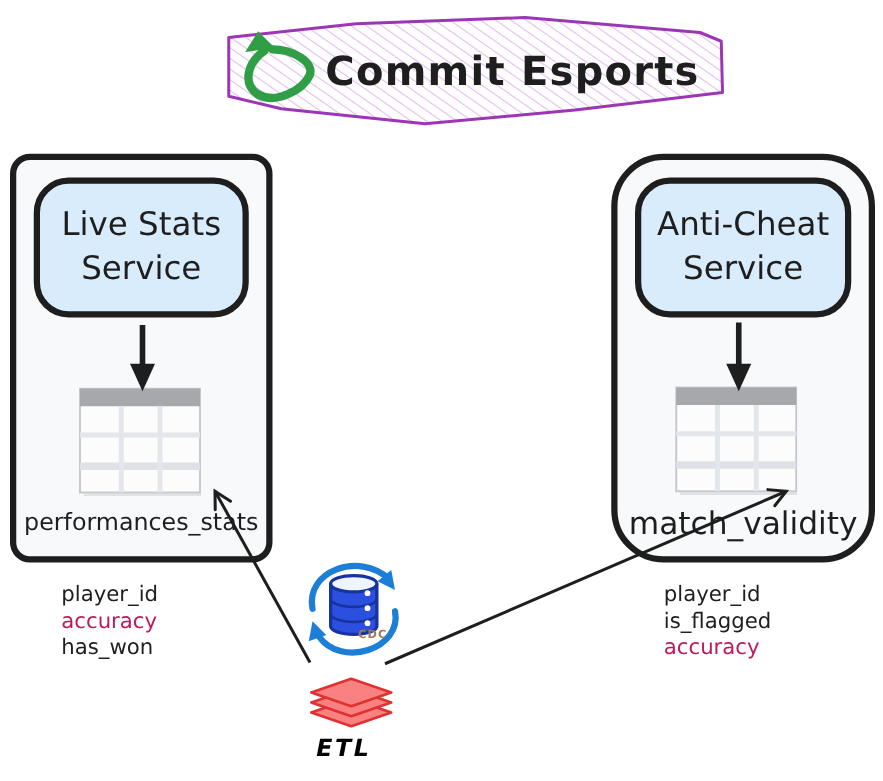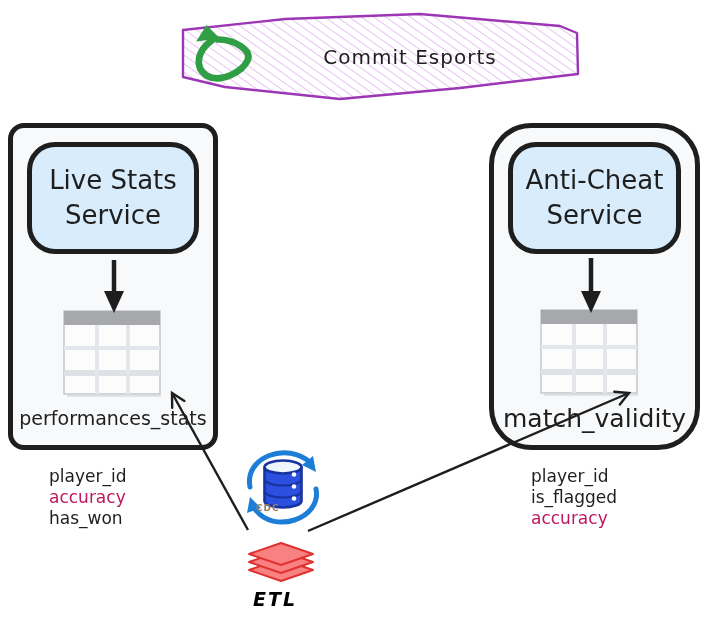--- a/index.html
+++ b/index.html
@@ -9,21 +9,21 @@
   }
   svg{display:block;}
 
   
   .banner{position:absolute;left:181px;top:11px;width:400px;height:92px;}
   .banner-bg{position:absolute;left:0;top:0;width:400px;height:92px;}
   .commit-icon{position:absolute;left:10px;top:13px;width:66px;height:64px;}
   .banner-title{
     position:absolute;left:62px;right:4px;top:0;height:92px;
     display:flex;align-items:center;justify-content:center;
-    font-size:20px;font-weight:400;letter-spacing:1px;white-space:nowrap;
+    font-size:32px;font-weight:700;letter-spacing:1px;white-space:nowrap;
   }
 
   
   .card{
     position:absolute;top:123px;height:327px;box-sizing:border-box;
     background:#f8f9fa;border:5px solid #1e1e1e;border-radius:42px;
   }
   .card-left{left:8px;width:210px;border-radius:16px;}
   .card-right{left:489px;width:211px;}
   .service-box{
@@ -37,21 +37,21 @@
   .table-icon.t-right{left:46px;top:180px;}
   .table-label{
     position:absolute;left:0;right:0;text-align:center;white-space:nowrap;overflow:visible;
   }
   .label-left{bottom:16px;font-size:19px;}
   .label-right{bottom:12px;font-size:25px;}
 
   
   .cdc-icon{position:absolute;left:243px;top:441px;width:80px;height:92px;}
   .cdc-label{
-    position:absolute;left:256px;top:503px;width:54px;text-align:left;
+    position:absolute;left:256px;top:503px;width:54px;text-align:right;
     font-size:9px;letter-spacing:1px;color:#9c7a5e;font-weight:bold;
   }
   .etl-icon{position:absolute;left:246px;top:541px;width:70px;height:48px;}
   .etl-label{
     position:absolute;left:244px;top:588px;width:62px;text-align:center;
     font-size:19px;font-weight:bold;font-style:italic;letter-spacing:2px;color:#000000;
   }
 
   
   .fields{position:absolute;font-size:17px;line-height:21px;}

